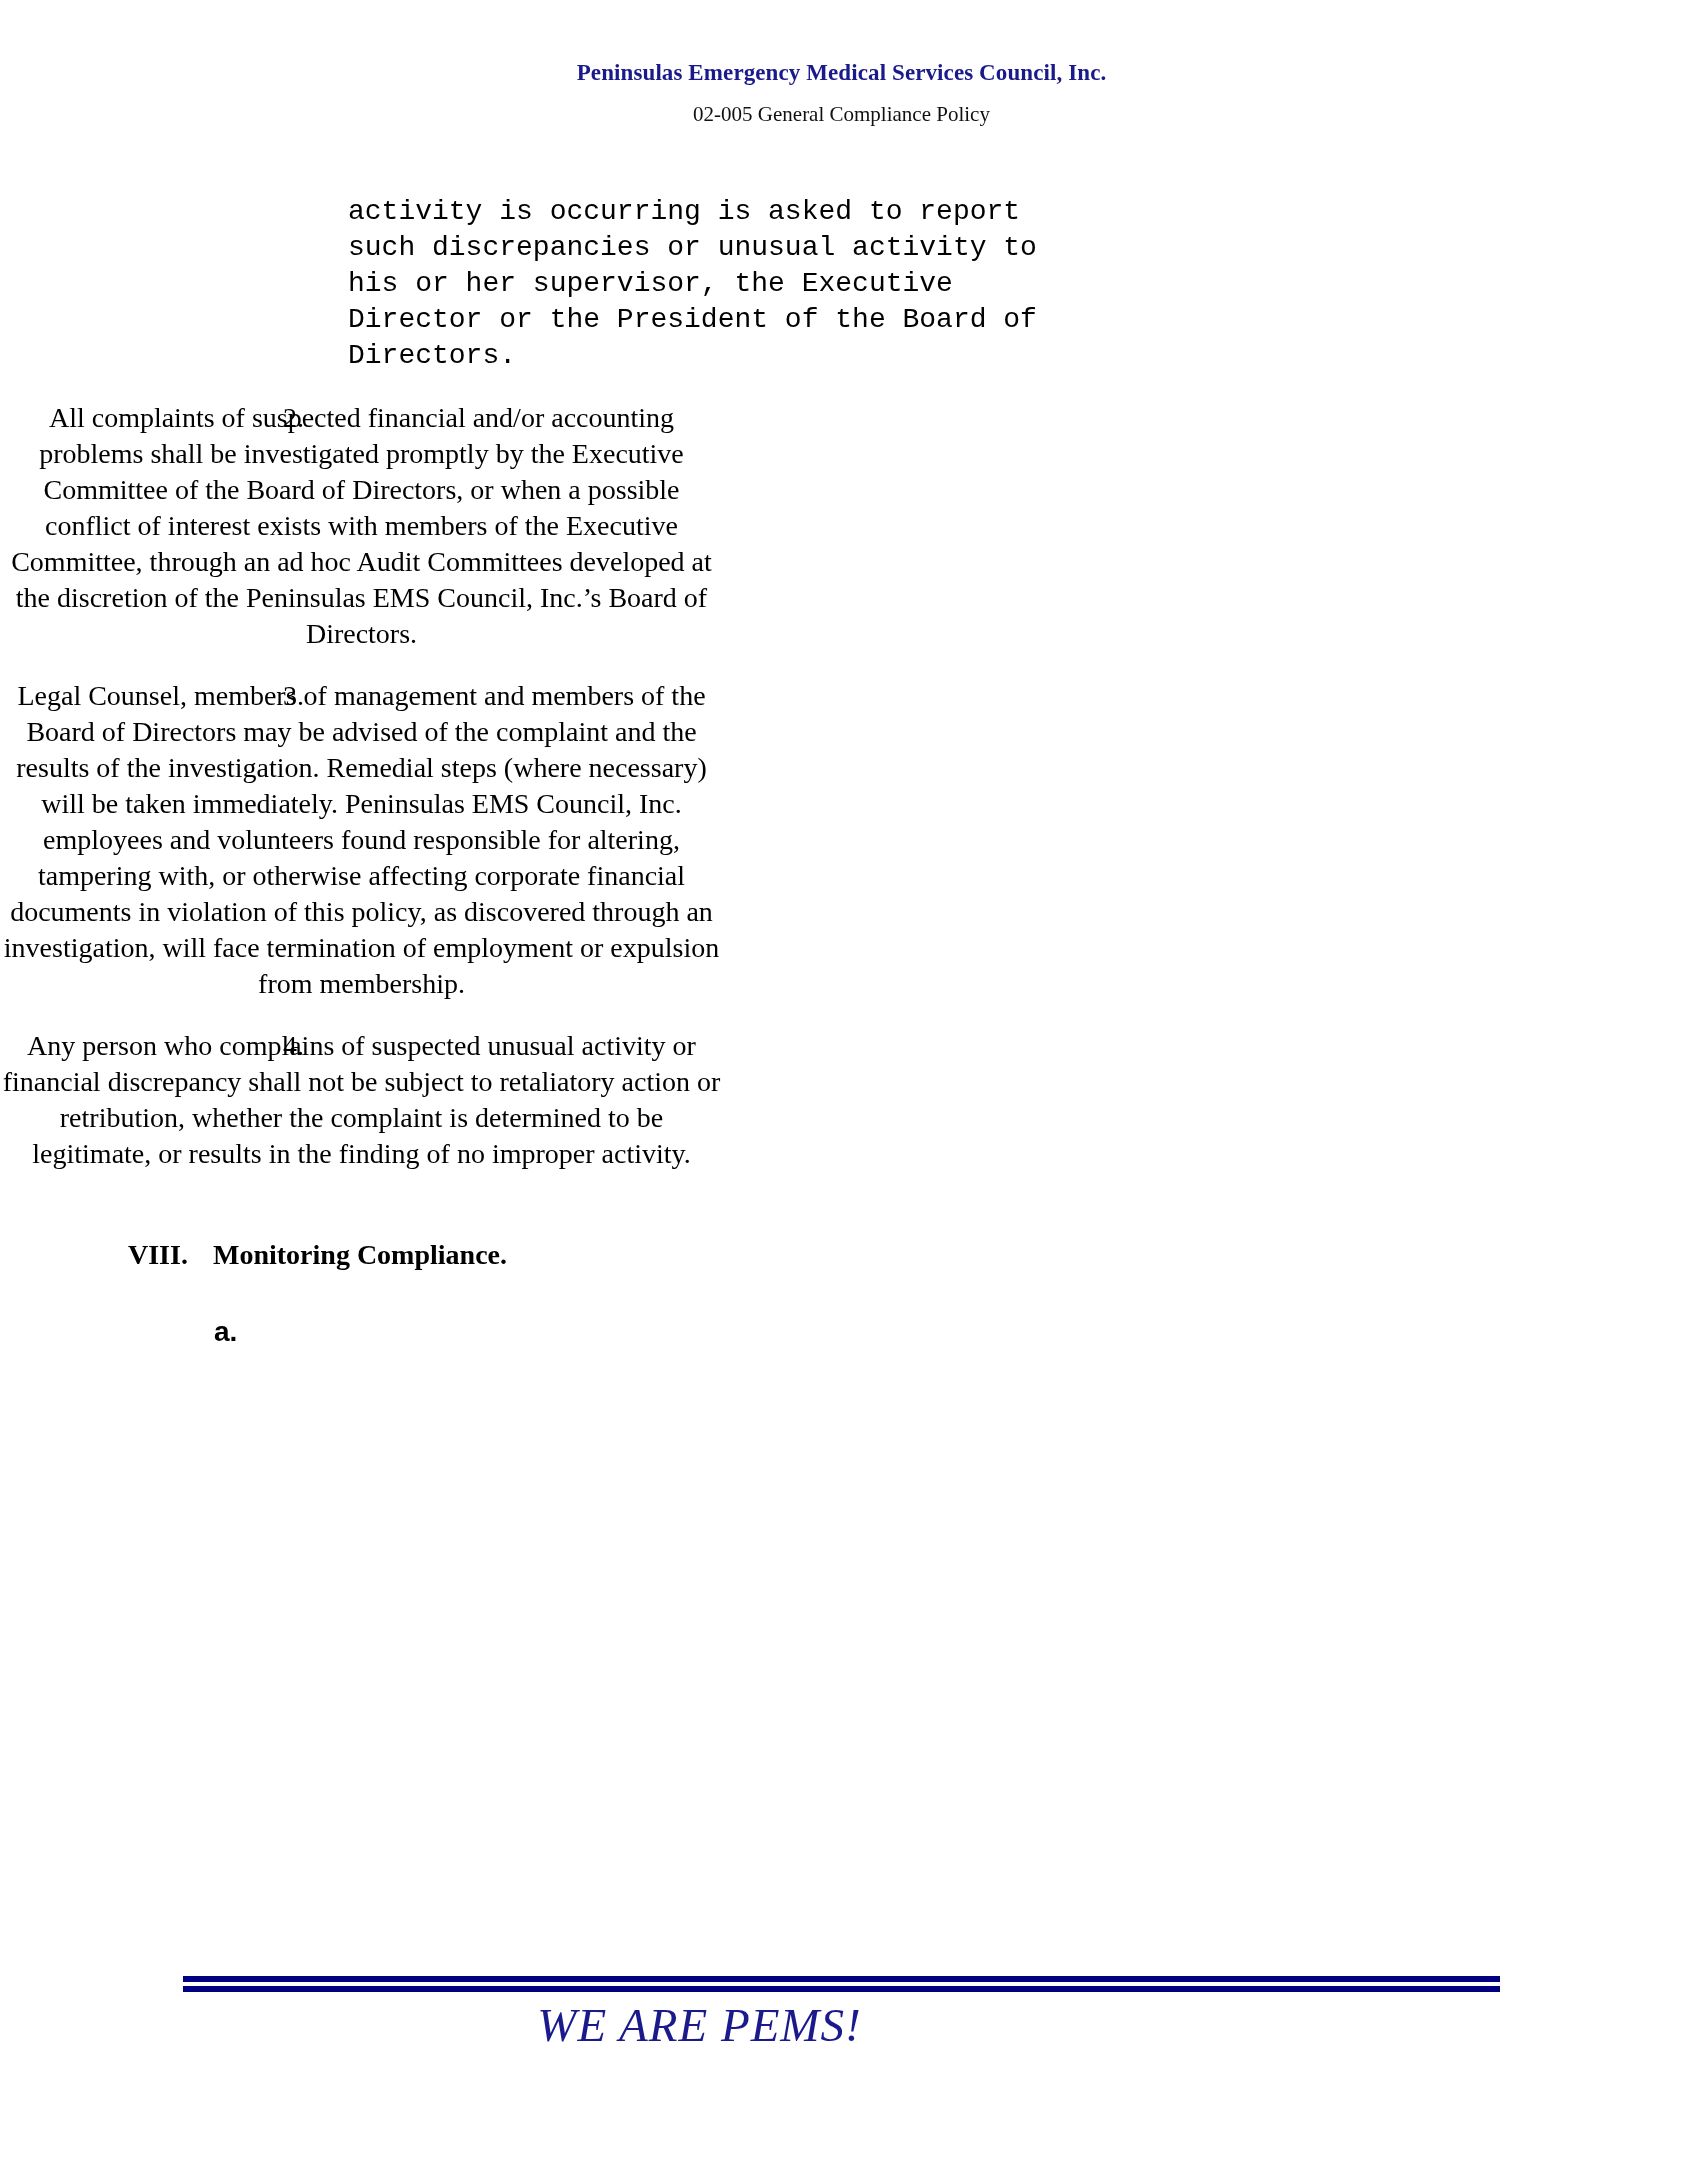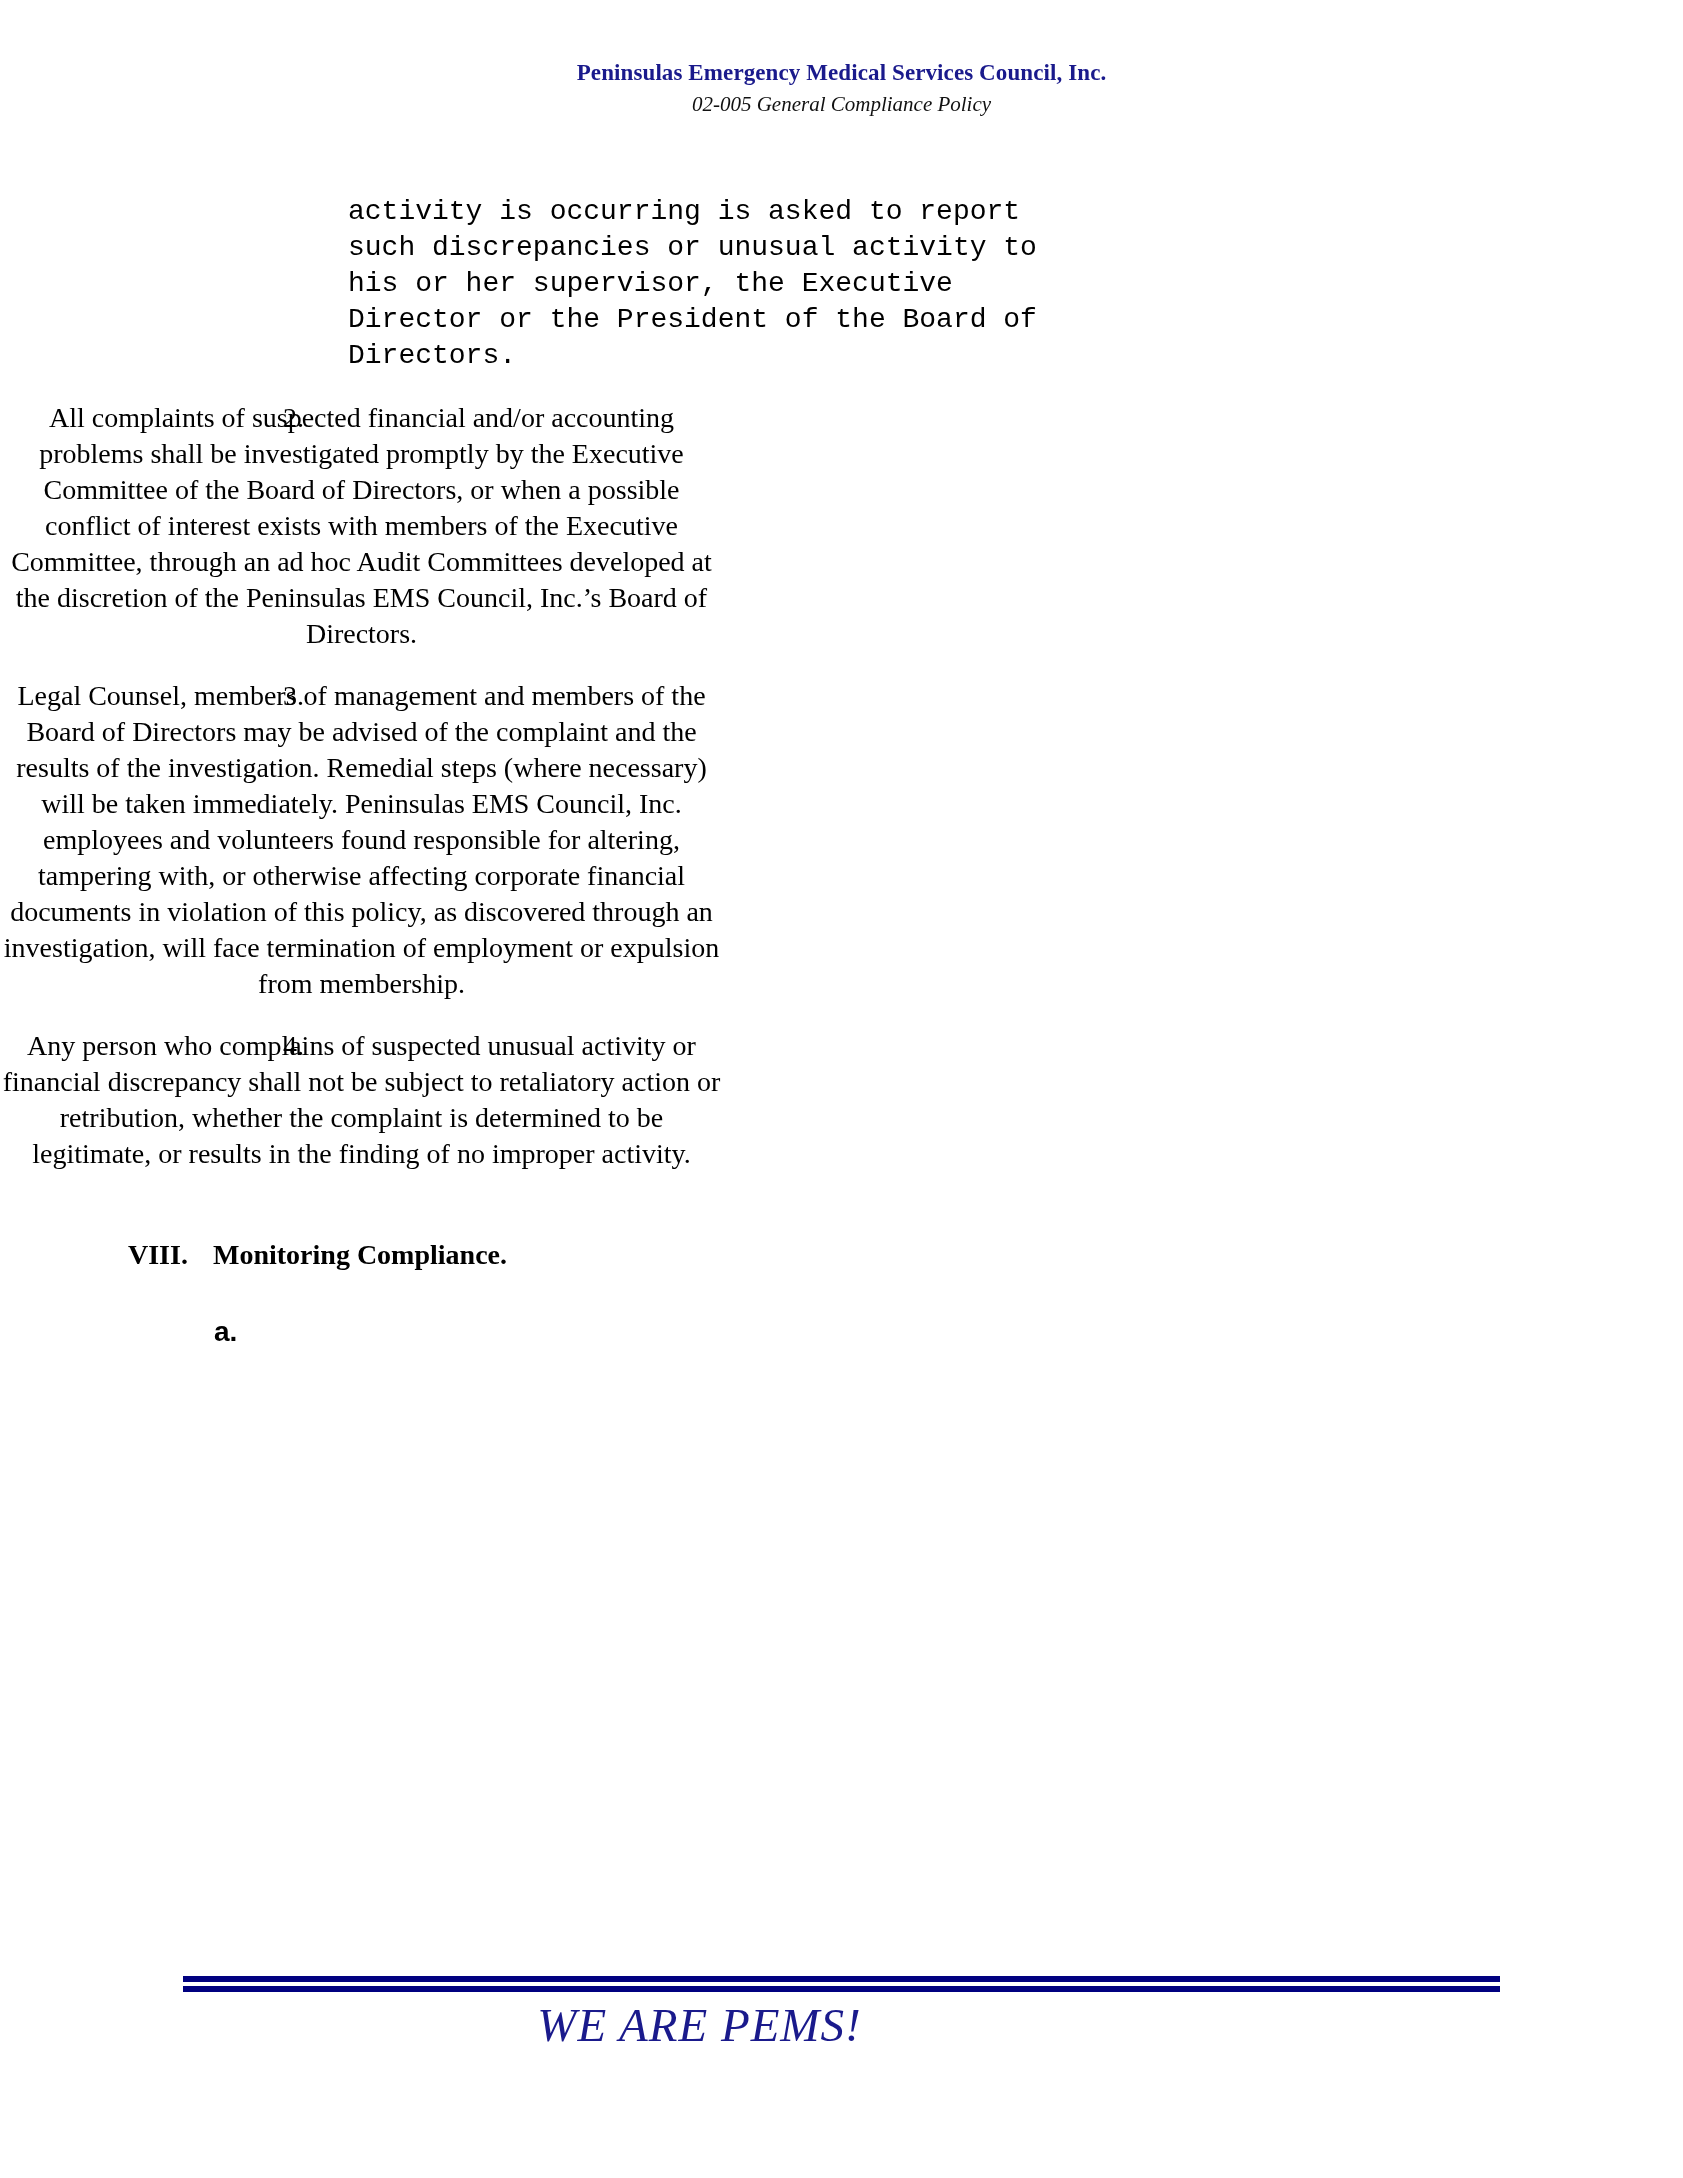--- a/index.html
+++ b/index.html
@@ -37,25 +37,24 @@
     font-family: "Liberation Serif", "DejaVu Serif", serif;
     font-weight: bold;
     font-size: 23px;
     color: #1a1a8c;
     letter-spacing: 0.1px;
     line-height: 1.25;
     white-space: nowrap;
   }
   .header-subtitle {
     font-family: "Liberation Serif", "DejaVu Serif", serif;
-    font-style: italic;
     font-size: 21px;
     color: #111111;
     line-height: 1.25;
-    margin-top: 3px;
+    margin-top: 13px;
     white-space: nowrap;
   }
 
   
   .body-area {
     position: absolute;
     left: 0;
     top: 194px;
     width: 1683px;
   }

